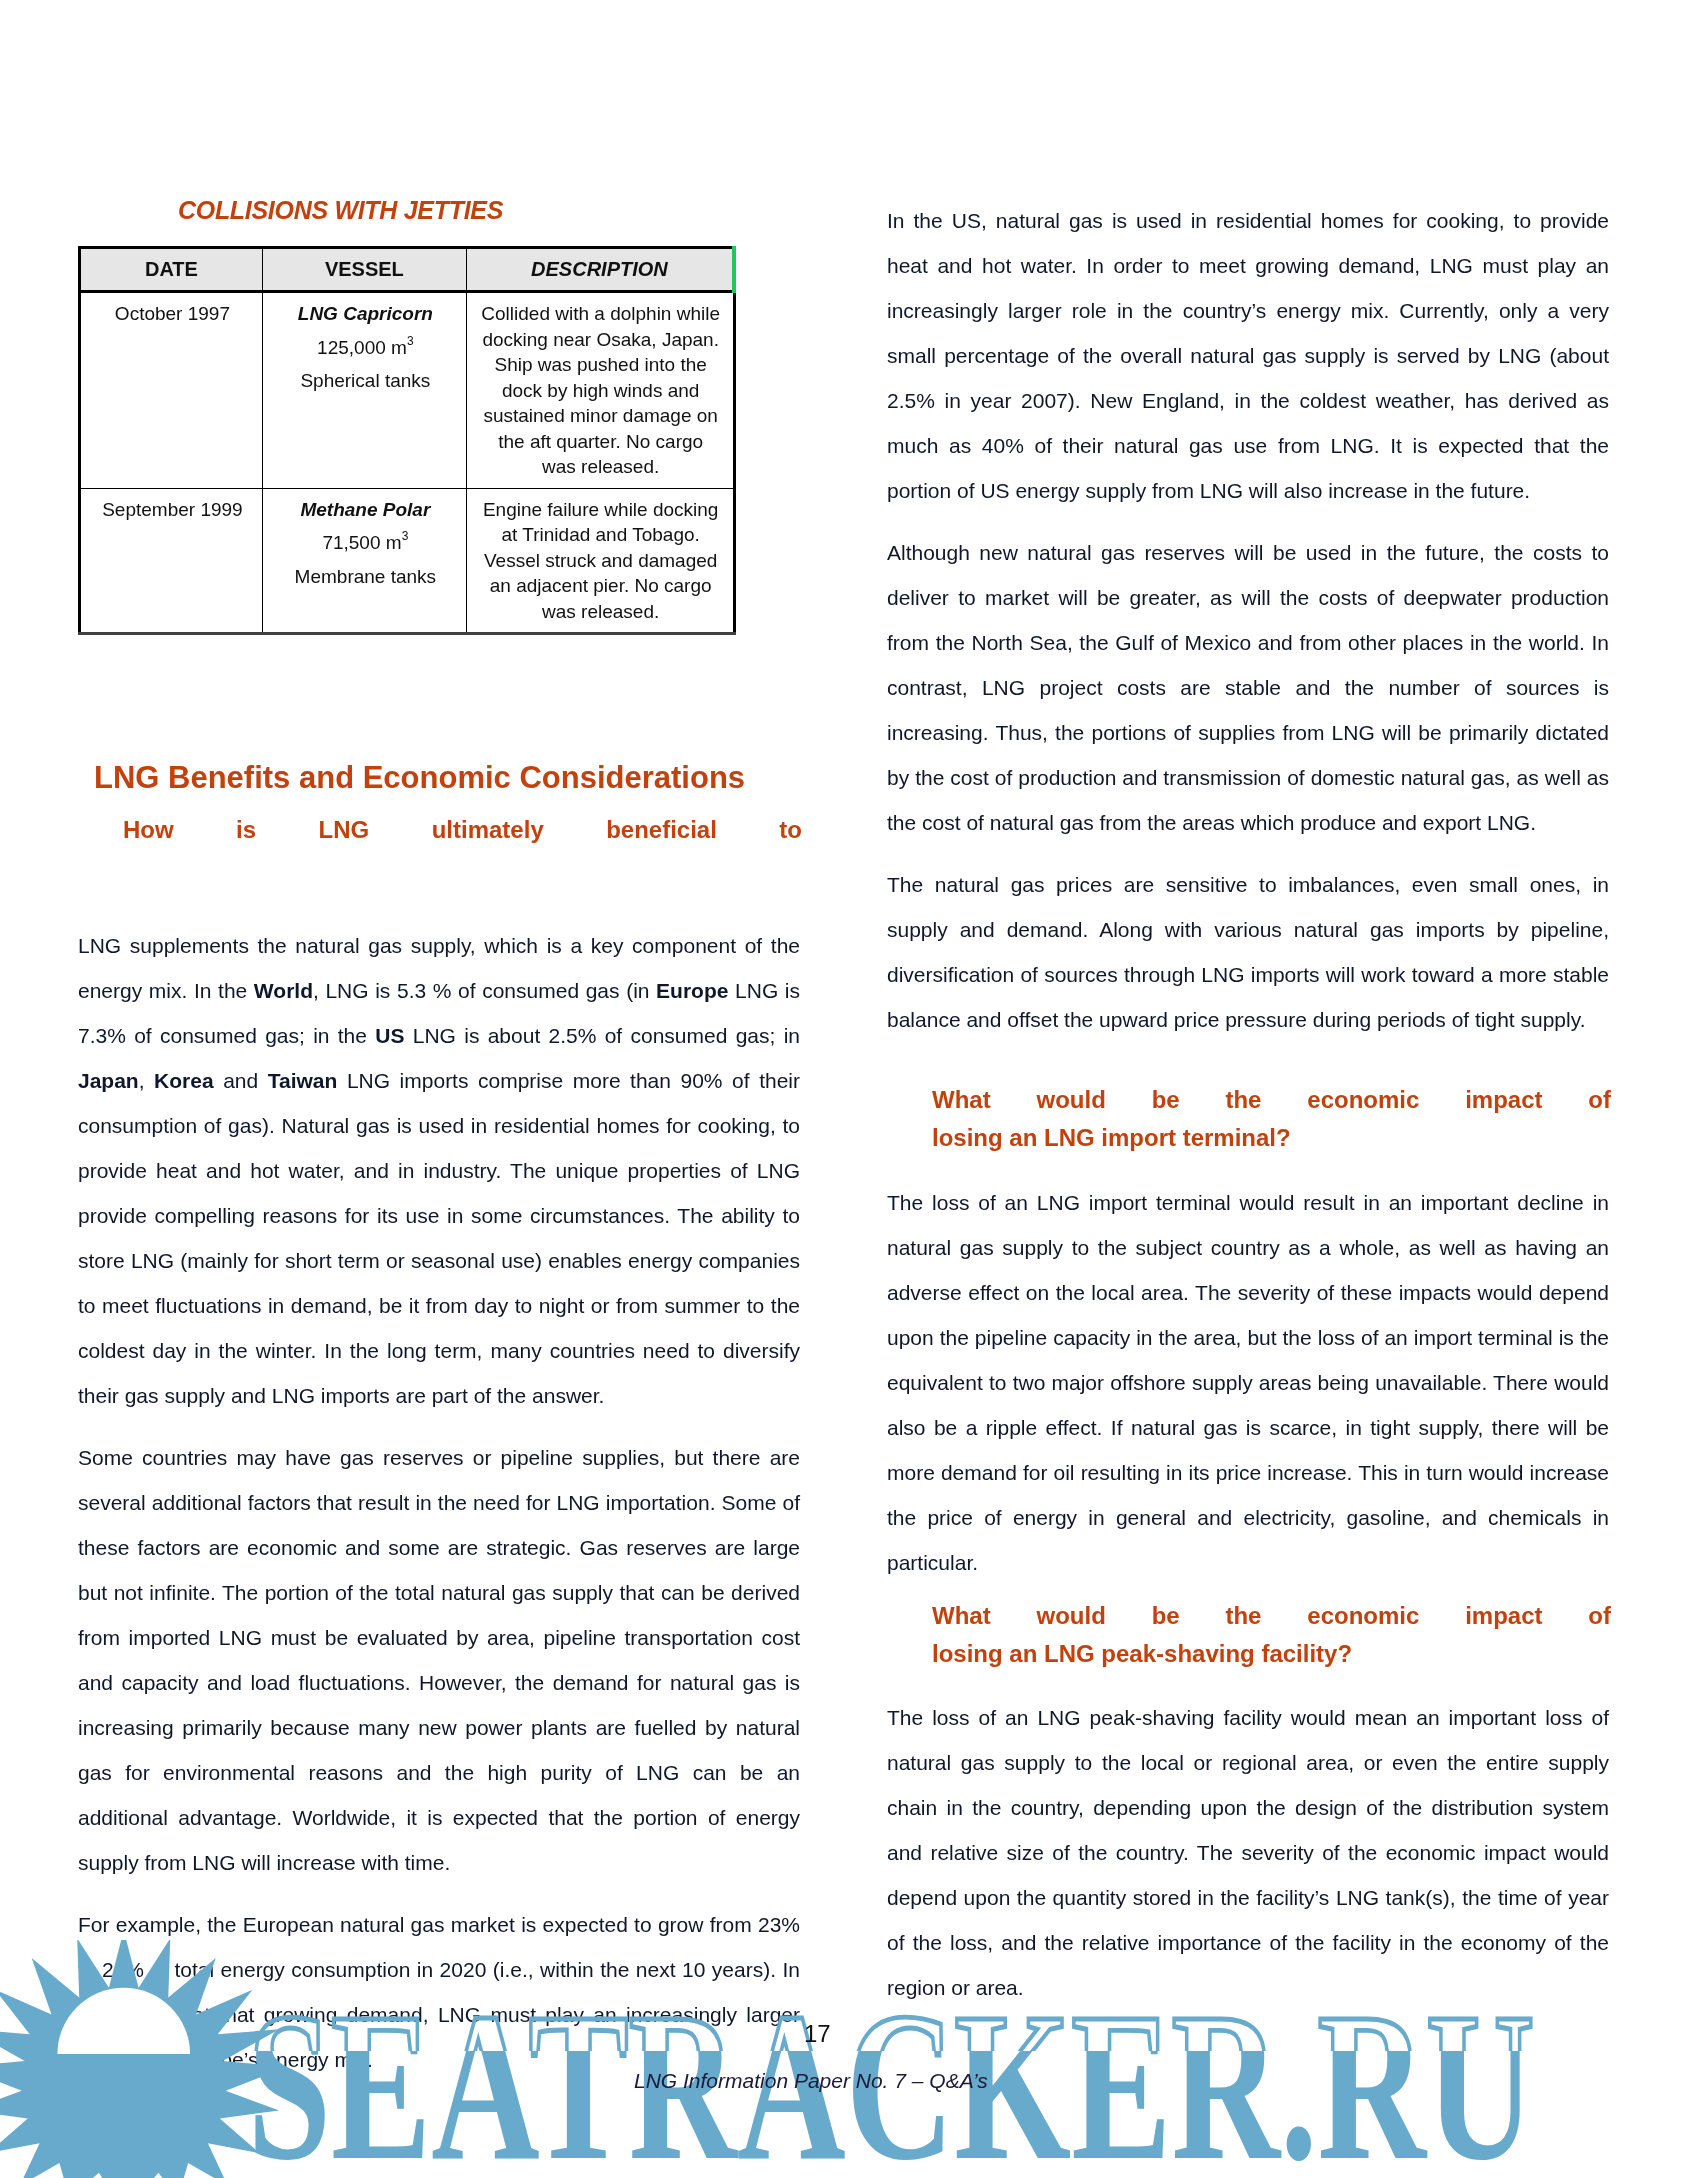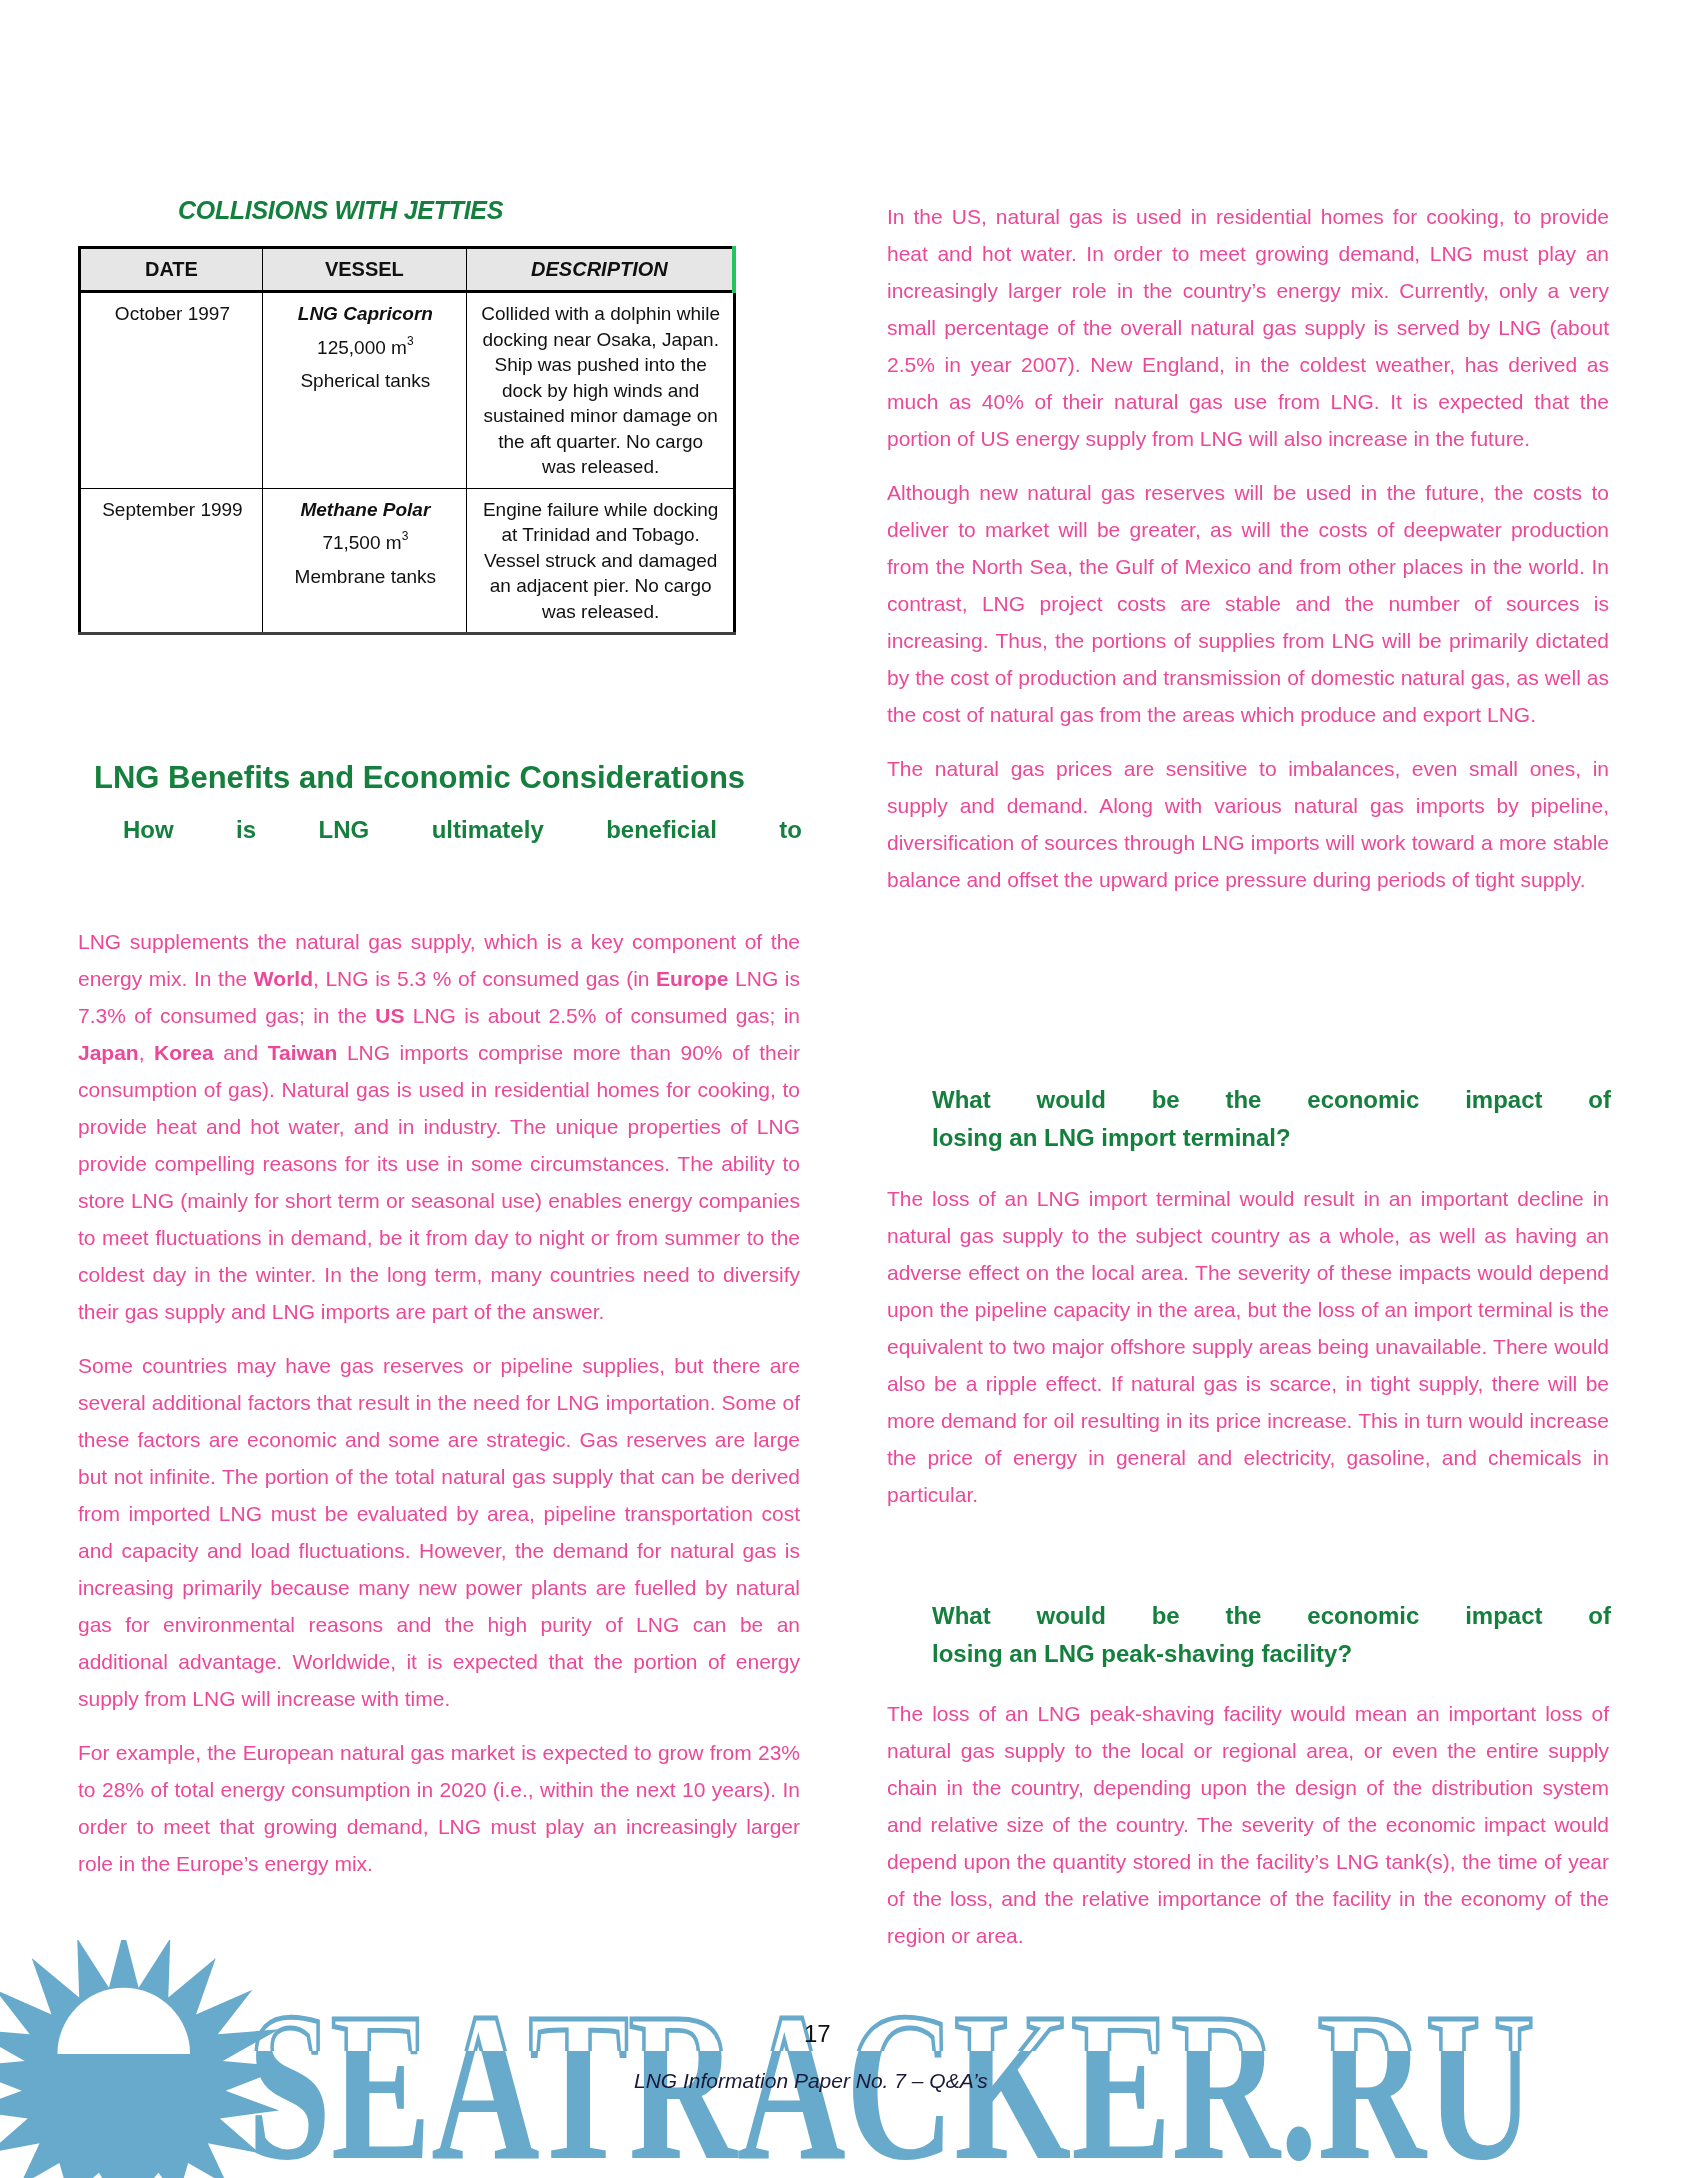--- a/index.html
+++ b/index.html
@@ -3,25 +3,25 @@
 <meta charset="utf-8">
 <style>
   html, body { margin: 0; padding: 0; }
   body {
     width: 1683px; height: 2178px; position: relative; overflow: hidden;
     background: #ffffff; color: #000;
     font-family: "Liberation Sans", "DejaVu Sans", sans-serif;
   }
   .col { position: absolute; width: 722px; }
   .body-text {
-    font-size: 21px; line-height: 37px; text-align: justify;
-    margin: 0 0 17px 0; color: #ec4899;
+    font-size: 21px; line-height: 45px; text-align: justify;
+    margin: 0 0 17px 0; color: #0f172a;
   }
   .body-text b { font-weight: bold; }
-  .navy { color: #15803d; }
+  .navy { color: #c2410c; }
   .tbl-title {
     position: absolute; left: 178px; top: 196px;
     font-size: 25px; font-weight: bold; font-style: italic; letter-spacing: -0.3px;
   }
   table.incidents {
     position: absolute; left: 78px; top: 246px; width: 658px;
     border-collapse: collapse; font-size: 19px; color: #111;
   }
   table.incidents th {
     background: #e6e6e6; font-weight: bold; font-size: 20px; height: 41px;

